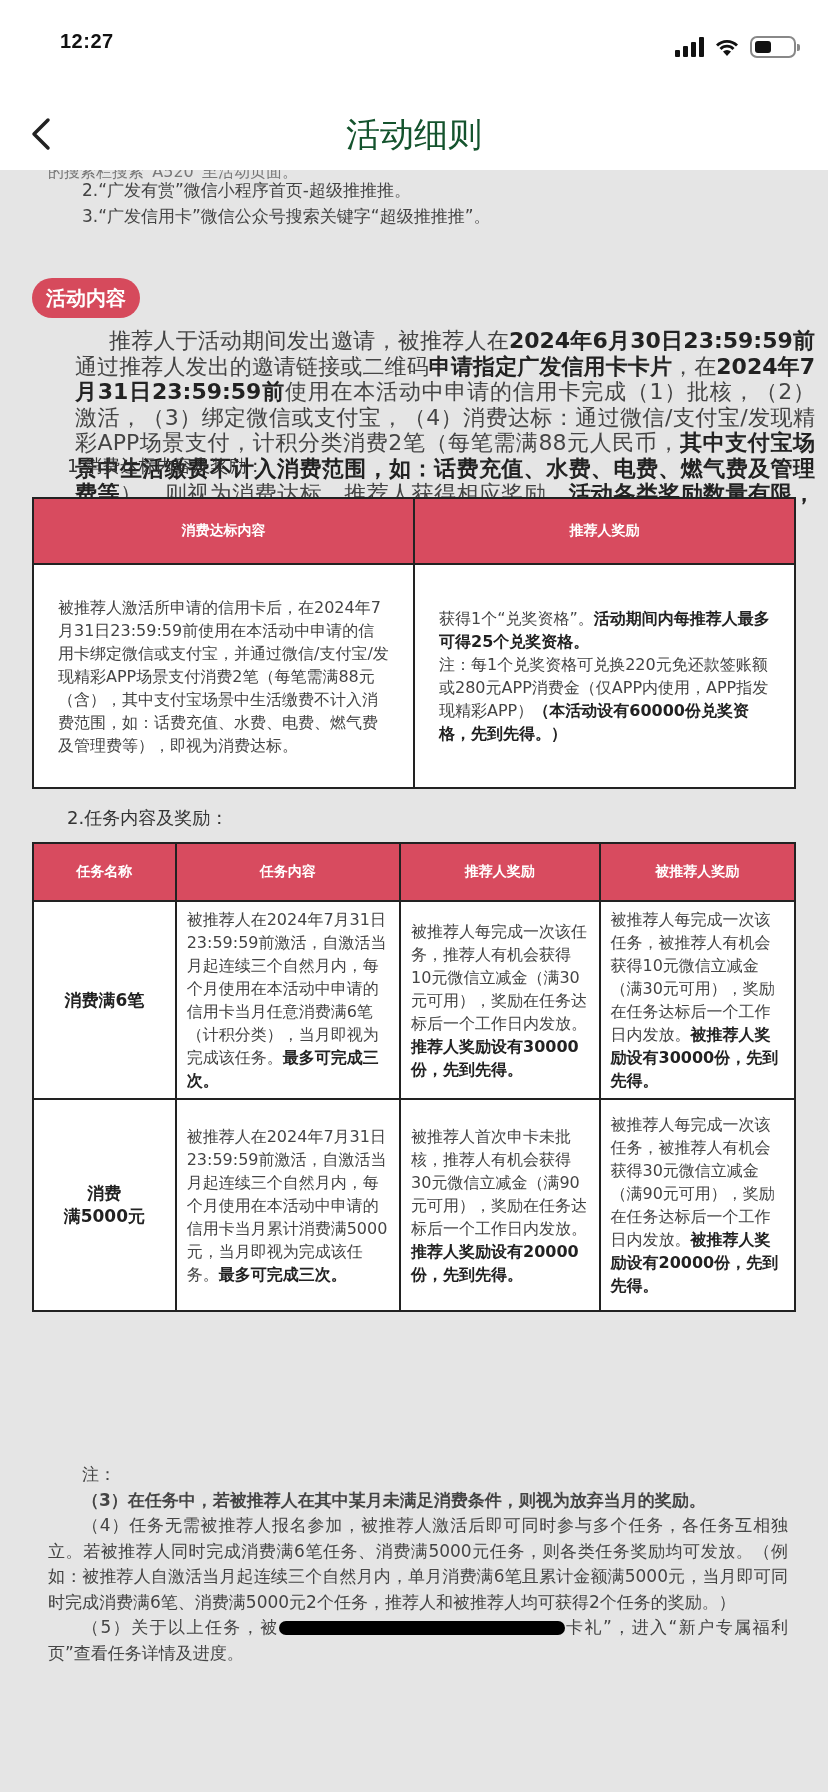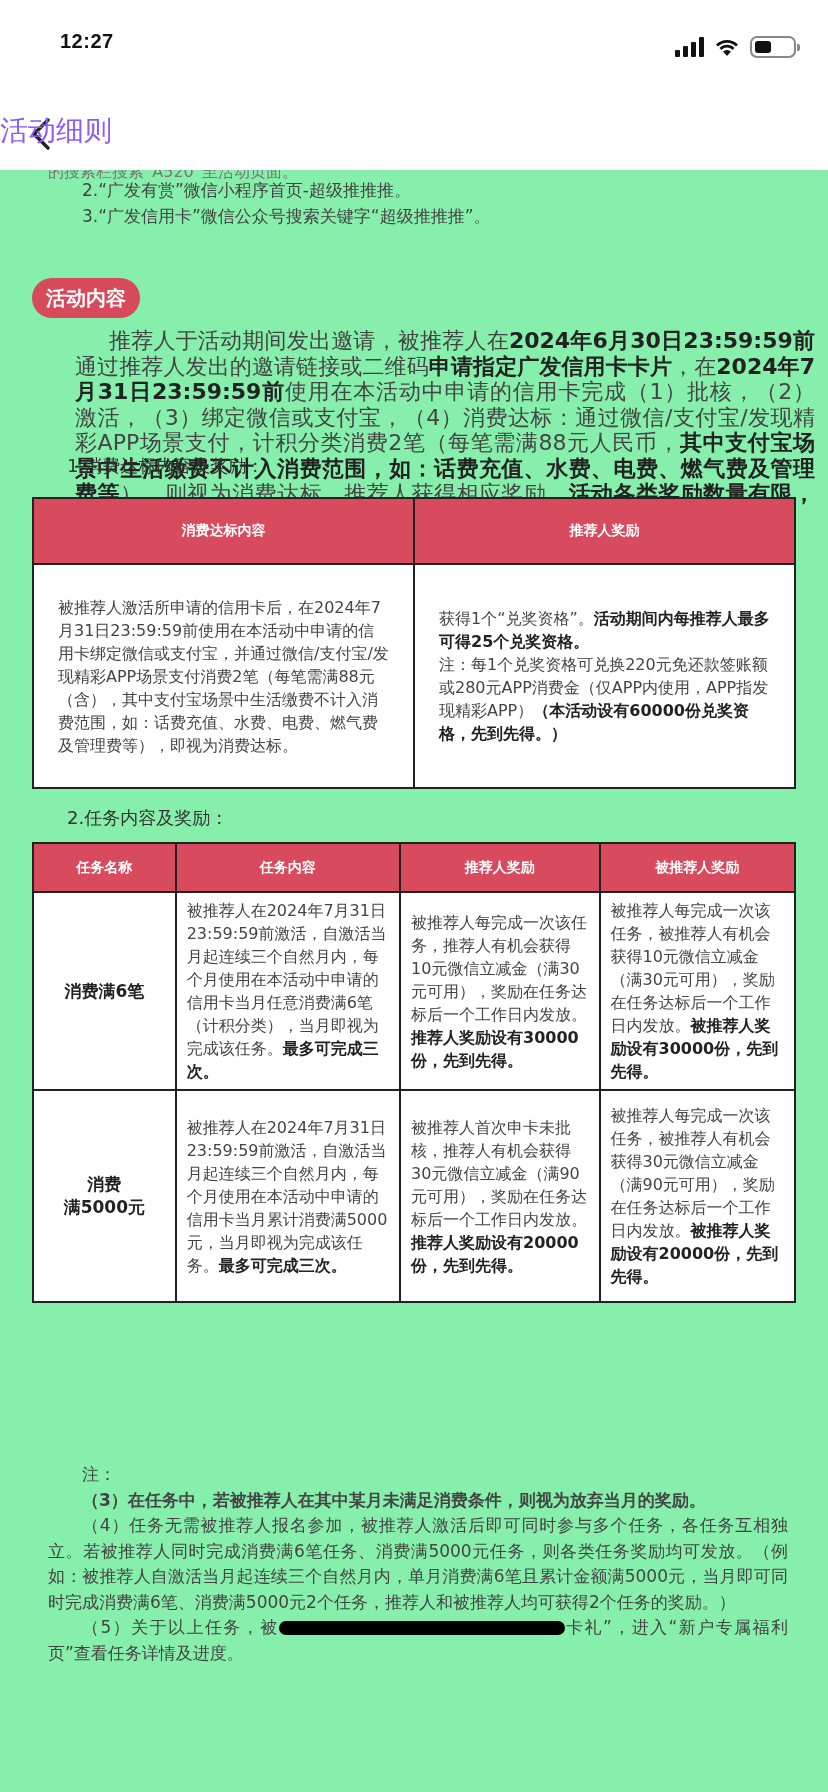--- a/index.html
+++ b/index.html
@@ -10,43 +10,43 @@
   .status-time { position: absolute; left: 60px; top: 30px; font-family: "Liberation Sans", sans-serif; font-weight: bold; font-size: 20px; color: #111; letter-spacing: 0.5px; }
   .status-icons { position: absolute; right: 32px; top: 36px; display: flex; align-items: center; gap: 10px; }
   .signal { display: flex; align-items: flex-end; gap: 3px; height: 20px; }
   .signal span { width: 5px; background: #111; border-radius: 1px; }
   .battery { width: 46px; height: 22px; border: 2px solid #888; border-radius: 7px; position: relative; padding: 3px; }
   .battery .lvl { width: 16px; height: 100%; background: #111; border-radius: 3px; }
   .battery::after { content: ""; position: absolute; right: -6px; top: 6px; width: 3px; height: 7px; background: #888; border-radius: 0 2px 2px 0; }
 
   .nav-bar { position: absolute; top: 100px; left: 0; width: 828px; height: 70px; background: #fff; }
   .back-btn { position: absolute; left: 22px; top: 12px; width: 44px; height: 44px; cursor: pointer; }
-  .nav-title { position: absolute; left: 0; right: 0; top: 12px; text-align: left; font-size: 28px; color: #8b5cf6; font-family: "DejaVu Sans", sans-serif; }
+  .nav-title { position: absolute; left: 0; right: 0; top: 12px; text-align: center; font-size: 34px; color: #14532d; font-family: "DejaVu Sans", sans-serif; }
 
-  .content { position: absolute; top: 170px; left: 0; width: 828px; height: 1622px; overflow: hidden; background: #86efac; text-decoration: underline; }
+  .content { position: absolute; top: 170px; left: 0; width: 828px; height: 1622px; overflow: hidden; background: #e5e5e5; text-decoration: underline; }
   .cut-line { position: absolute; top: 0; left: 48px; font-size: 16px; color: #777; line-height: 20px; transform: translateY(-8px); }
   .list-line { position: absolute; left: 82px; font-size: 17px; color: #444; line-height: 24px; }
 
   .pill { position: absolute; left: 32px; top: 108px; height: 40px; padding: 0 14px; background: #D64A5C; color: #fff; border-radius: 20px; font-size: 20px; font-weight: bold; line-height: 40px; }
 
   .para { position: absolute; left: 56px; width: 740px; font-size: 22px; color: #444; line-height: 25.5px; text-align: justify; margin-left: 19px; }
   .para b { color: #222; }
   .indent { text-indent: 34px; }
 
   .sub-title { position: absolute; left: 67px; font-size: 18px; color: #333; }
 
   table { position: absolute; border-collapse: collapse; }
   th { background: #D84B5F; color: #fff; font-weight: bold; font-size: 14px; border: 2px solid #222; }
   td { border: 2px solid #222; font-size: 16px; line-height: 23px; color: #444; vertical-align: middle; background: #fff; }
   td b { color: #222; }
   .t1 { left: 32px; top: 327px; width: 764px; }
   .t1 th { height: 66px; }
   .t1 td { height: 224px; padding: 0 24px; }
   .t2 { left: 32px; top: 672px; width: 764px; }
-  .t2 th { height: 49px; }
+  .t2 th { height: 58px; }
   .t2 td { padding: 6px 10px; }
   .t2 .name-cell { text-align: center; font-weight: bold; font-size: 17px; color: #222; }
 
   .notes { position: absolute; left: 48px; top: 1292px; width: 740px; font-size: 17px; color: #444; line-height: 25.5px; text-align: justify; }
   .notes p { margin: 0; }
   .notes .ni { text-indent: 34px; }
   .redact { display: inline-block; width: 286px; height: 14px; background: #000; border-radius: 7px; vertical-align: middle; }
 </style>
 </head>
 <body>

